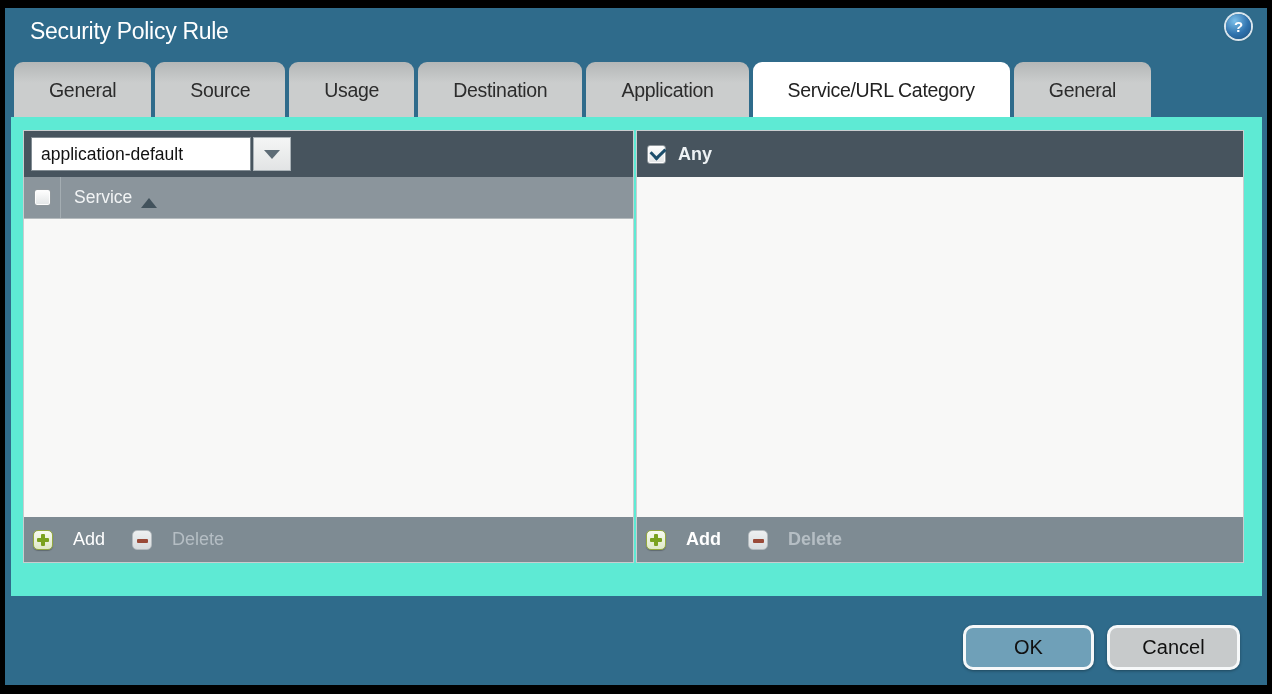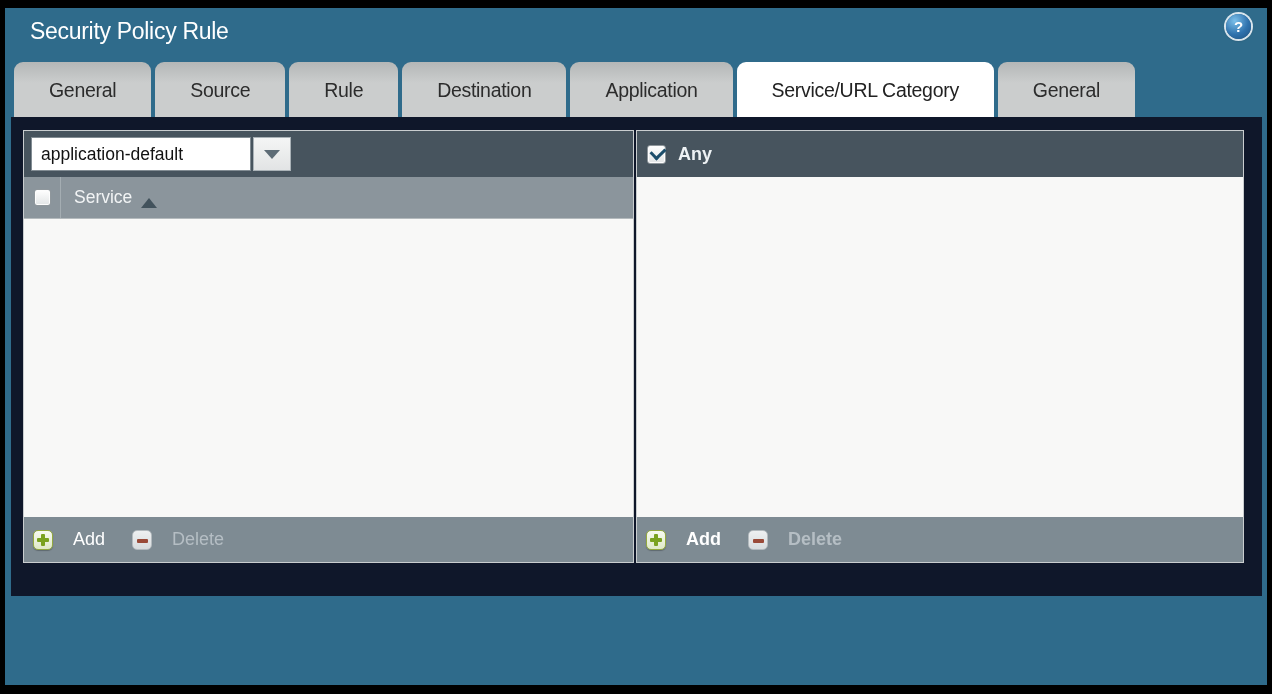--- a/index.html
+++ b/index.html
@@ -53,21 +53,21 @@
   }
   .tab.active {
     background:#fff;
     color:#222;
   }
 
   
   .content {
     position:absolute; left:6px; top:109px;
     width:1251px; height:479px;
-    background:#0f172a;
+    background:#5eead4;
   }
   .panel {
     position:absolute; top:14px; height:431px;
     display:flex; flex-direction:column;
     box-shadow:0 0 0 1px #c9cdcf;
     background:#f8f8f7;
   }
   .panel-left  { left:13px;  width:609px; }
   .panel-right { left:626px; width:606px;font-weight:bold; }
 
@@ -197,21 +197,21 @@
   <div class="dialog">
 
     <div class="titlebar">
       <div class="title">Security Policy Rule</div>
       <div class="help-icon">?</div>
     </div>
 
     <div class="tabs">
       <div class="tab">General</div>
       <div class="tab">Source</div>
-      <div class="tab">Rule</div>
+      <div class="tab">Usage</div>
       <div class="tab">Destination</div>
       <div class="tab">Application</div>
       <div class="tab active">Service/URL Category</div>
       <div class="tab">General</div>
     </div>
 
     <div class="content">
 
       <div class="panel panel-left">
         <div class="panel-topbar">
@@ -257,15 +257,19 @@
           </div>
           <div class="footer-action disabled">
             <span class="icon-delete"></span>
             <span class="label">Delete</span>
           </div>
         </div>
       </div>
 
     </div>
 
+    <div class="dialog-buttons">
+      <button class="btn btn-ok">OK</button>
+      <button class="btn btn-cancel">Cancel</button>
+    </div>
 
   </div>
 </div>
 
 </body></html>

